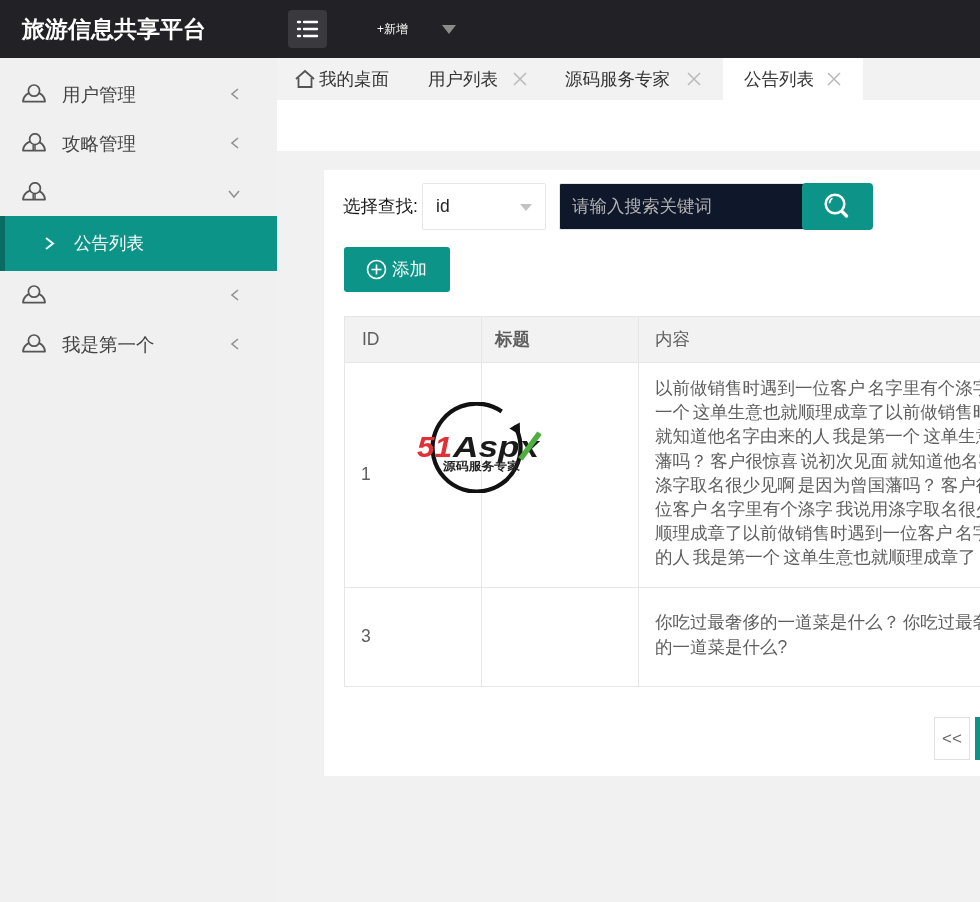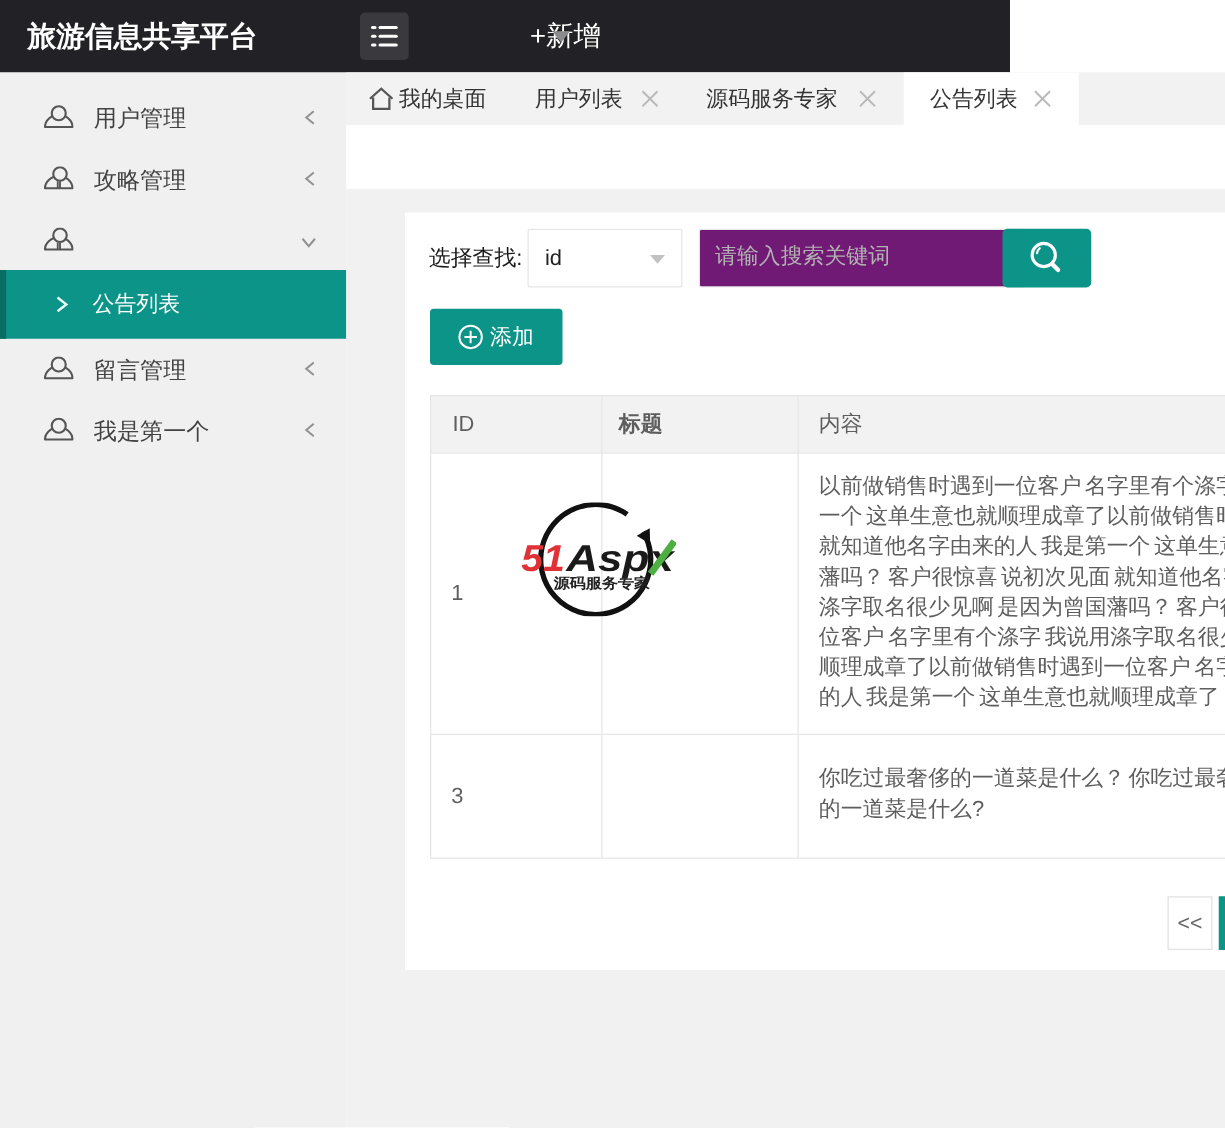--- a/index.html
+++ b/index.html
@@ -1,28 +1,28 @@
 <!DOCTYPE html>
 <html><head>
 <meta charset="utf-8">
 <style>
 * { margin:0; padding:0; box-sizing:border-box; }
 html,body { width:980px; height:902px; overflow:hidden; font-family:"Liberation Sans",sans-serif; background:#fff; }
 #stage { position:relative; width:980px; height:902px; overflow:hidden; }
 
 
-#header { position:absolute; left:0; top:0; width:808px; height:58px; background:#222226; }
+#header { position:absolute; left:0; top:0; width:980px; height:58px; background:#222226; }
 #title { position:absolute; left:22px; top:0; line-height:58px; color:#fff; font-size:23px; font-weight:bold; }
 #burger { position:absolute; left:288px; top:10px; width:39px; height:38px; background:#3a3a3e; border-radius:4px; }
-#plusnew { position:absolute; left:377px; top:0; line-height:58px; color:#fff; font-size:22px;margin-left:47px; }
+#plusnew { position:absolute; left:377px; top:0; line-height:58px; color:#fff; font-size:12px; }
 #caret { position:absolute; left:442px; top:25px; width:0; height:0; border-left:7px solid transparent; border-right:7px solid transparent; border-top:9px solid #8b8b8b; }
 
 
 #sidebar { position:absolute; left:0; top:58px; width:277px; height:844px; background:#f0f0f0; }
-.sitem { position:absolute; left:13px; width:277px; height:49px;padding-left:46px; }
+.sitem { position:absolute; left:0; width:277px; height:49px;padding-left:46px; }
 .sitem .txt { position:absolute; left:62px; top:0; line-height:49px; font-size:18.5px; color:#424242; }
 .sitem svg.person { position:absolute; left:22px; top:14px; }
 .chev { position:absolute; right:36px; top:17px; }
 #active-item { position:absolute; left:0; top:158px; width:277px; height:55px; background:#0d9488; }
 #active-strip { position:absolute; left:0; top:0; width:5px; height:55px; background:#086c63; }
 #active-item .txt { position:absolute; left:74px; top:0; line-height:55px; font-size:17.5px; color:#fff; }
 
 
 #main { position:absolute; left:277px; top:58px; width:703px; height:844px; background:#f1f1f1; }
 #tabbar { position:absolute; left:0; top:0; width:703px; height:42px; background:#f2f2f2; }
@@ -30,21 +30,21 @@
 .tabtxt { position:absolute; top:0; line-height:42px; font-size:17.5px; color:#333; }
 .xsvg { position:absolute; top:13px; }
 #whitestrip { position:absolute; left:0; top:42px; width:703px; height:51px; background:#fff; }
 
 
 #panel { position:absolute; left:17px; top:112px; width:686px; height:606px; background:#fff;margin-left:30px; }
 #lbl { position:absolute; left:19px; top:13px; line-height:47px; font-size:17.5px; color:#1a1a1a; }
 #sel { position:absolute; left:98px; top:13px; width:124px; height:47px; border:1px solid #e6e6e6; border-radius:2px; background:#fff; }
 #sel .v { position:absolute; left:13px; top:0; line-height:45px; font-size:17.5px; color:#222; }
 #sel .tri { position:absolute; right:13px; top:20px; width:0; height:0; border-left:6px solid transparent; border-right:6px solid transparent; border-top:7px solid #c2c2c2; }
-#inp { position:absolute; left:235px; top:13px; width:261px; height:47px; border:1px solid #e6e6e6; border-radius:2px; background:#701a75;font-family:Liberation Mono, monospace; }
+#inp { position:absolute; left:235px; top:13px; width:261px; height:47px; border:1px solid #e6e6e6; border-radius:2px; background:#0f172a; }
 #inp .ph { position:absolute; left:12px; top:0; line-height:45px; font-size:17.5px; color:#b2b2b2; }
 #searchbtn { position:absolute; left:478px; top:13px; width:71px; height:47px; background:#0d9488; border-radius:4px; }
 #addbtn { position:absolute; left:20px; top:77px; width:106px; height:45px; background:#0d9488; border-radius:3px; color:#fff; }
 #addbtn .t { position:absolute; left:48px; top:0; line-height:45px; font-size:17.5px; }
 
 
 #table { position:absolute; left:20px; top:146px; width:1600px; height:370px; }
 .hline { position:absolute; left:0; width:1600px; height:1px; background:#e6e6e6; }
 .vline { position:absolute; top:0; width:1px; height:370px; background:#e6e6e6; }
 #thead { position:absolute; left:0; top:0; width:1600px; height:46px; background:#f2f2f2; }
@@ -114,21 +114,20 @@
       <svg style="position:absolute;left:43px;top:20px;" width="13" height="15" viewBox="0 0 13 15">
           <path d="M3 2 L10 7.5 L3 13" fill="none" stroke="#eafcf8" stroke-width="2"></path>
         </svg>
       <div class="txt">公告列表</div>
     </div>
     <div class="sitem" style="top:213px;">
       <svg class="person" width="24" height="19" viewBox="0 0 24 19">
           <path d="M 1 17.6 A 11 9.7 0 0 1 23 17.6 Z" fill="none" stroke="#555" stroke-width="1.7" stroke-linejoin="round"></path>
           <circle cx="12" cy="6.6" r="5.6" fill="#f0f0f0" stroke="#555" stroke-width="1.7"></circle>
         </svg>
-      <div class="txt">留言管理</div>
       <svg class="chev" width="13" height="14" viewBox="0 0 13 14">
           <path d="M10 2 L4 7 L10 12" fill="none" stroke="#919191" stroke-width="1.6"></path>
         </svg>
     </div>
     <div class="sitem" style="top:262px;">
       <svg class="person" width="24" height="19" viewBox="0 0 24 19">
           <path d="M 1 17.6 A 11 9.7 0 0 1 23 17.6 Z" fill="none" stroke="#555" stroke-width="1.7" stroke-linejoin="round"></path>
           <circle cx="12" cy="6.6" r="5.6" fill="#f0f0f0" stroke="#555" stroke-width="1.7"></circle>
         </svg>
       <div class="txt">我是第一个</div>

